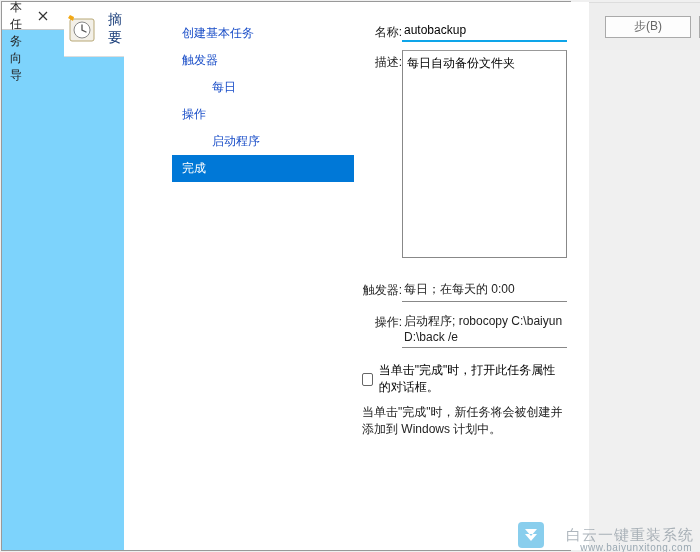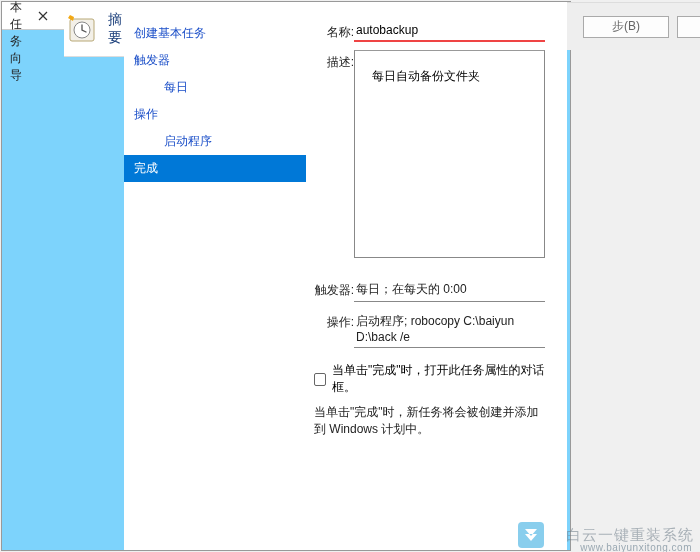--- a/index.html
+++ b/index.html
@@ -53,20 +53,21 @@
     .header-title { font-size: 14px; color: #1a3e7a; }
     .body {
       flex: 1;
       display: flex;
       padding: 0;
       background: #fff;
     }
     .sidebar {
       width: 182px;
       padding: 18px 0 0 0;
+      margin-left: 48px;
     }
     .sidebar-item {
       padding: 5px 8px 5px 10px;
       font-size: 12px;
       color: #1a4ec8;
       cursor: default;
     }
     .sidebar-item.sub { padding-left: 40px; }
     .sidebar-item.active {
       background: #0078d7;
@@ -92,27 +93,27 @@
     .field-input {
       flex: 1;
       border: none;
       border-bottom: 1px solid #666;
       padding: 3px 2px;
       font-size: 12px;
       font-family: inherit;
       outline: none;
     }
     .field-input.name-input {
-      border-bottom: 2px solid #ef4444;
+      border-bottom: 2px solid #0ea5e9;
     }
     .field-textarea {
       flex: 1;
       border: 1px solid #888;
       border-top: 1px solid #999;
-      padding: 17px;
+      padding: 4px;
       font-size: 12px;
       font-family: inherit;
       height: 208px;
       resize: none;
     }
     .field-readonly {
       flex: 1;
       border-bottom: 1px solid #888;
       padding: 3px 2px;
       color: #222;

